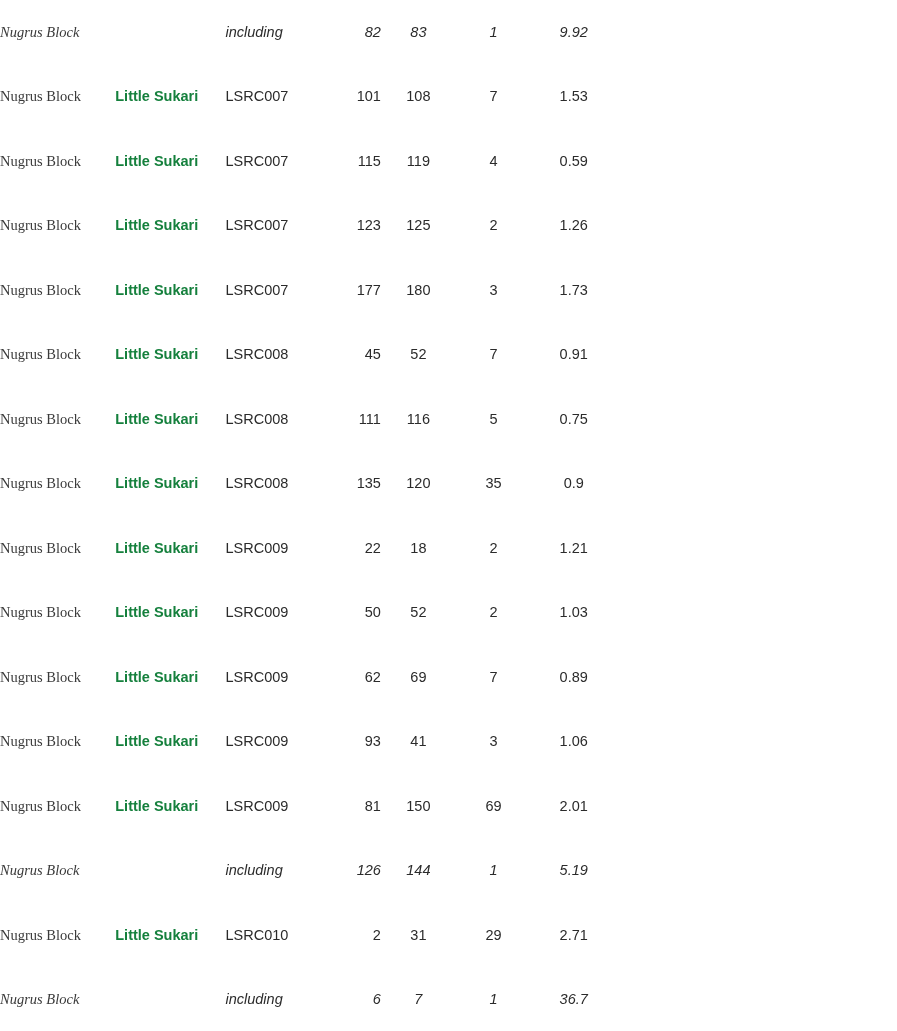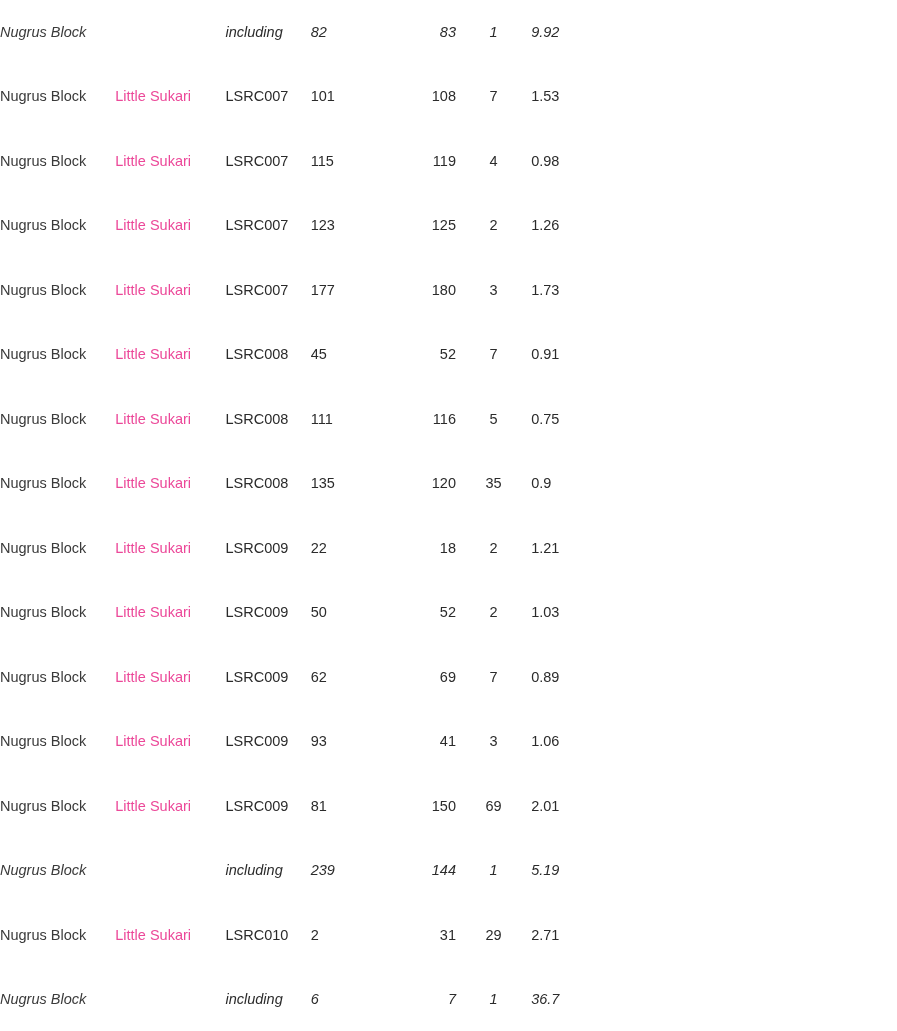--- a/index.html
+++ b/index.html
@@ -19,27 +19,27 @@
     width: 897px;
     table-layout: fixed;
   }
   .drill-table td {
     padding: 0;
     vertical-align: middle;
     font-size: 14.5px;
     line-height: 17px;
     height: 64.5px;
   }
-  .col-block   { width: 115px; padding-left: 15px; color: #3a3a3a; }
-  .col-prospect{ width: 110px; font-weight: normal; color: #ec4899; }
+  .col-block   { width: 115px; padding-left: 15px; color: #3a3a3a; font-family: Liberation Serif, serif; }
+  .col-prospect{ width: 110px; font-weight: bold; color: #15803d; }
   .col-hole    { width: 85px;  color: #2b2b2b; margin-top: 29px; }
-  .col-from    { width: 70px;  text-align: left; color: #2b2b2b; }
-  .col-to      { width: 75px;  text-align: right; color: #2b2b2b; }
+  .col-from    { width: 70px;  text-align: right; color: #2b2b2b; }
+  .col-to      { width: 75px;  text-align: center; color: #2b2b2b; }
   .col-int     { width: 75px;  text-align: center; color: #2b2b2b; }
-  .col-grade   { width: 85px;  color: #2b2b2b; }
+  .col-grade   { width: 85px;  text-align: center; color: #2b2b2b; }
   .col-pad     { width: 280px; }
 
   .incl td {
     font-style: italic;
   }
   .incl .col-hole,
   .incl .col-from,
   .incl .col-to,
   .incl .col-int,
   .incl .col-grade {
@@ -71,21 +71,21 @@
         <td class="col-grade">1.53</td>
         <td class="col-pad"></td>
       </tr>
       <tr>
         <td class="col-block">Nugrus Block</td>
         <td class="col-prospect">Little Sukari</td>
         <td class="col-hole">LSRC007</td>
         <td class="col-from">115</td>
         <td class="col-to">119</td>
         <td class="col-int">4</td>
-        <td class="col-grade">0.98</td>
+        <td class="col-grade">0.59</td>
         <td class="col-pad"></td>
       </tr>
       <tr>
         <td class="col-block">Nugrus Block</td>
         <td class="col-prospect">Little Sukari</td>
         <td class="col-hole">LSRC007</td>
         <td class="col-from">123</td>
         <td class="col-to">125</td>
         <td class="col-int">2</td>
         <td class="col-grade">1.26</td>
@@ -178,21 +178,21 @@
         <td class="col-from">81</td>
         <td class="col-to">150</td>
         <td class="col-int">69</td>
         <td class="col-grade">2.01</td>
         <td class="col-pad"></td>
       </tr>
       <tr class="incl">
         <td class="col-block">Nugrus Block</td>
         <td class="col-prospect"></td>
         <td class="col-hole">including</td>
-        <td class="col-from">239</td>
+        <td class="col-from">126</td>
         <td class="col-to">144</td>
         <td class="col-int">1</td>
         <td class="col-grade">5.19</td>
         <td class="col-pad"></td>
       </tr>
       <tr>
         <td class="col-block">Nugrus Block</td>
         <td class="col-prospect">Little Sukari</td>
         <td class="col-hole">LSRC010</td>
         <td class="col-from">2</td>

